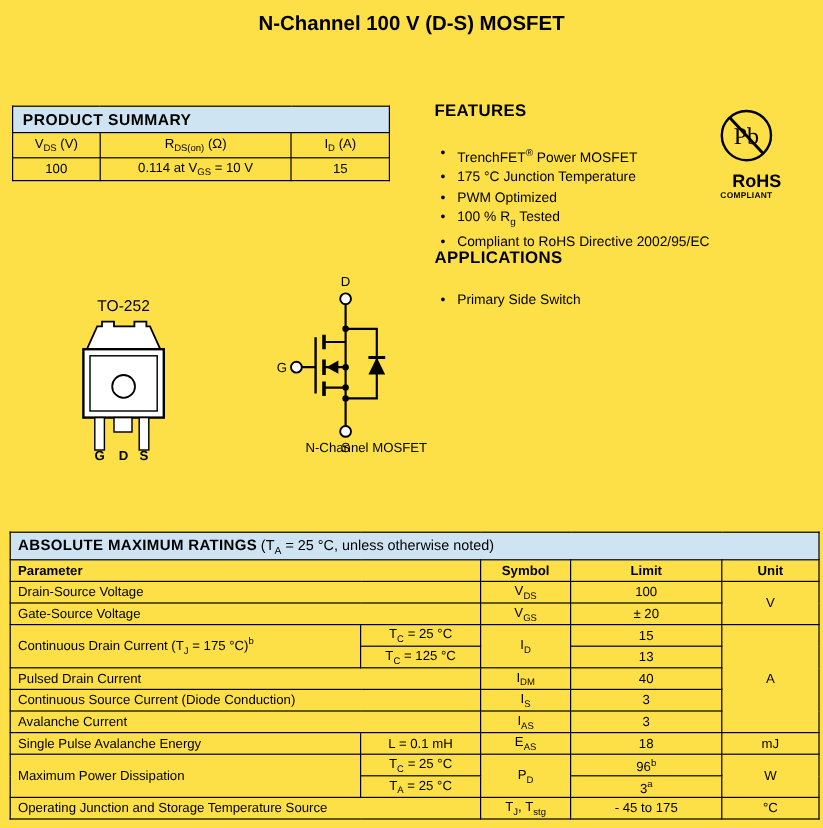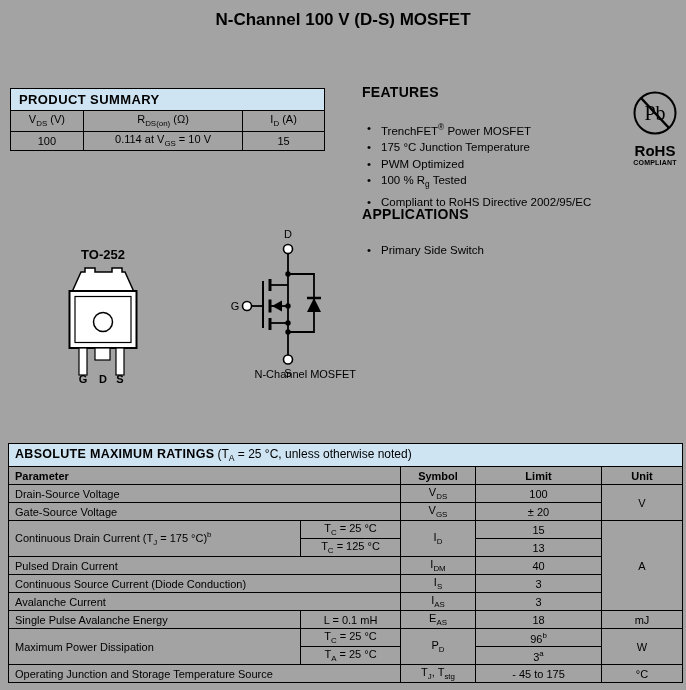--- a/index.html
+++ b/index.html
@@ -1,17 +1,17 @@
 <!DOCTYPE html>
 <html style="--table-header-bg: #cfe4f2; --border: #000000;"><head>
 <meta charset="utf-8">
 <style>
   * { margin:0; padding:0; box-sizing:border-box; }
   html,body { background:#fff; }
-  .page { position:relative; width:686px; height:690px; background:#a3a3a3;
+  .page { position:relative; width:686px; height:690px; background:#fde047;
           font-family:"Liberation Sans","DejaVu Sans",sans-serif; color:#000; overflow:hidden; }
   sub { font-size:0.72em; } sup { font-size:0.72em; }
 
   .page-title { position:absolute; top:10px; left:0; width:100%; text-align:center;
                 font-size:17px; font-weight:bold; }
 
   table { border-collapse:collapse; }
 
   
   .ps-wrap { position:absolute; left:10px; top:88px; }
@@ -23,28 +23,28 @@
 
   
   .features { position:absolute; left:362px; top:84px; width:272px; }
   .applications { position:absolute; left:362px; top:206px; width:272px; }
   .sec-title { font-size:14px; font-weight:bold; letter-spacing:.3px; }
   .bullets { list-style:none; margin-top:20px; }
   .bullets li { position:relative; padding-left:19px; font-size:11.5px; line-height:16.5px; }
   .bullets li::before { content:"\2022"; position:absolute; left:5px; }
 
   
-  .rohs { position:absolute; left:626px; top:90px; width:58px; text-align:center; }
-  .rohs-title { font-size:15px; font-weight:bold; margin-top:1px; }
+  .rohs { position:absolute; left:593px; top:90px; width:58px; text-align:center; }
+  .rohs-title { font-size:15px; font-weight:bold; margin-top:1px;text-align:right; }
   .rohs-sub { font-size:7px; font-weight:bold; letter-spacing:.2px; }
   .pb-text { font-family:"Liberation Serif","DejaVu Serif",serif; }
 
   
   .pkg { position:absolute; left:38px; top:247px; width:130px; text-align:center; }
-  .pkg-title { font-size:13px; font-weight:bold; margin-bottom:3px; }
+  .pkg-title { font-size:13px; font-weight:normal; margin-bottom:3px; }
 
   
   .schem { position:absolute; left:230px; top:228px; width:112px; }
   .schem-caption { position:absolute; left:216px; top:368px; width:140px; text-align:right; font-size:11px; }
 
   
   .amr-wrap { position:absolute; left:8px; top:443px; }
   .amr-table { width:674px; table-layout:fixed; }
   .amr-table td { border:1px solid #000; font-size:11px; height:18px; padding:0 4px; text-align:center; }
   .amr-table td.param { text-align:left; padding-left:6px; }

